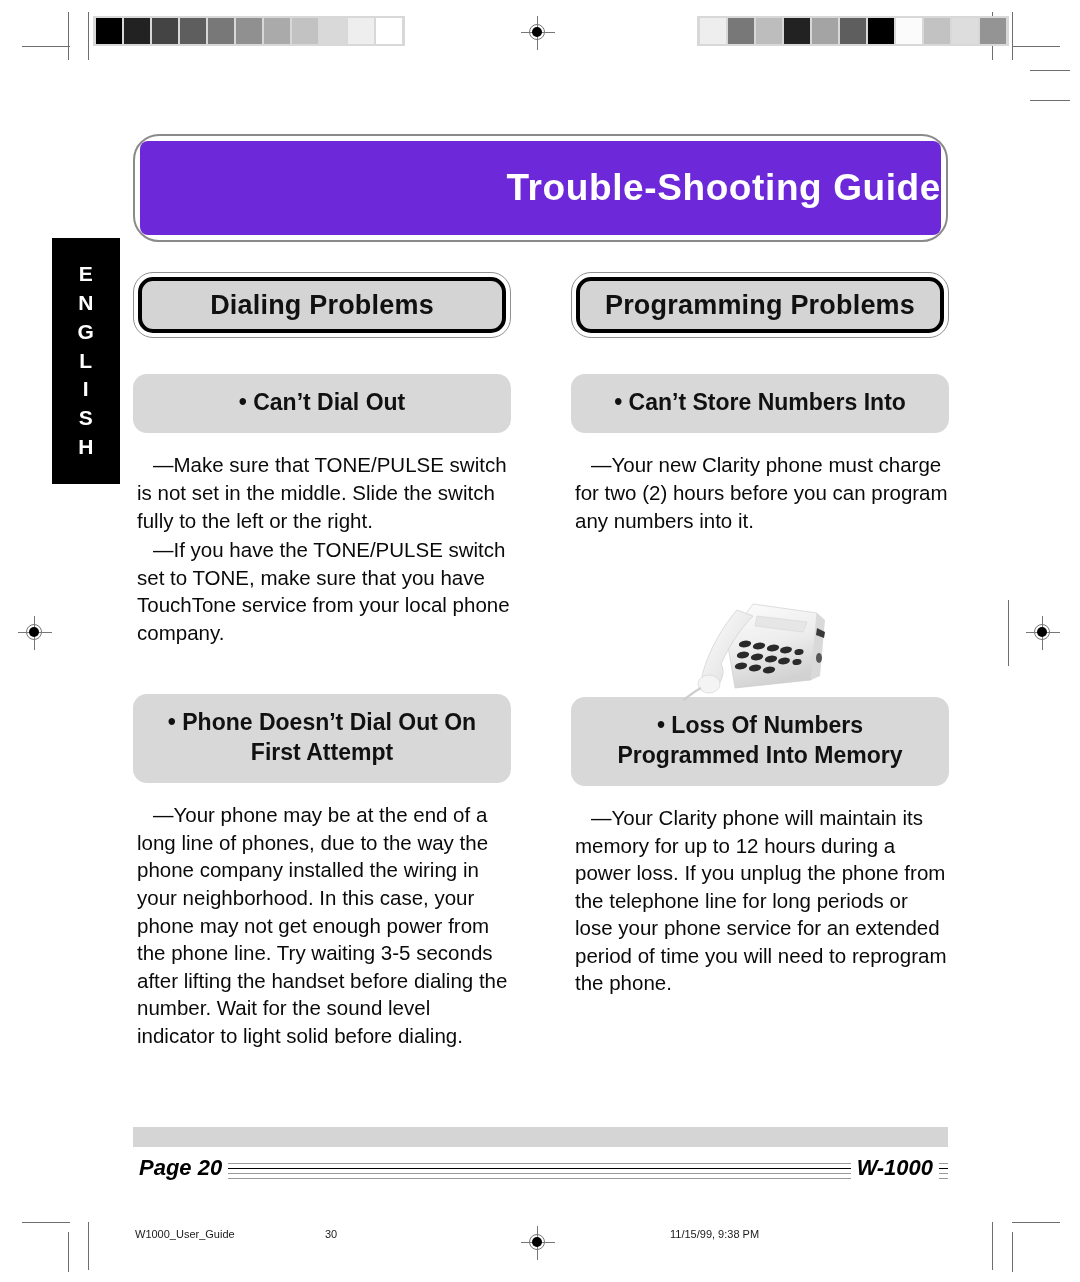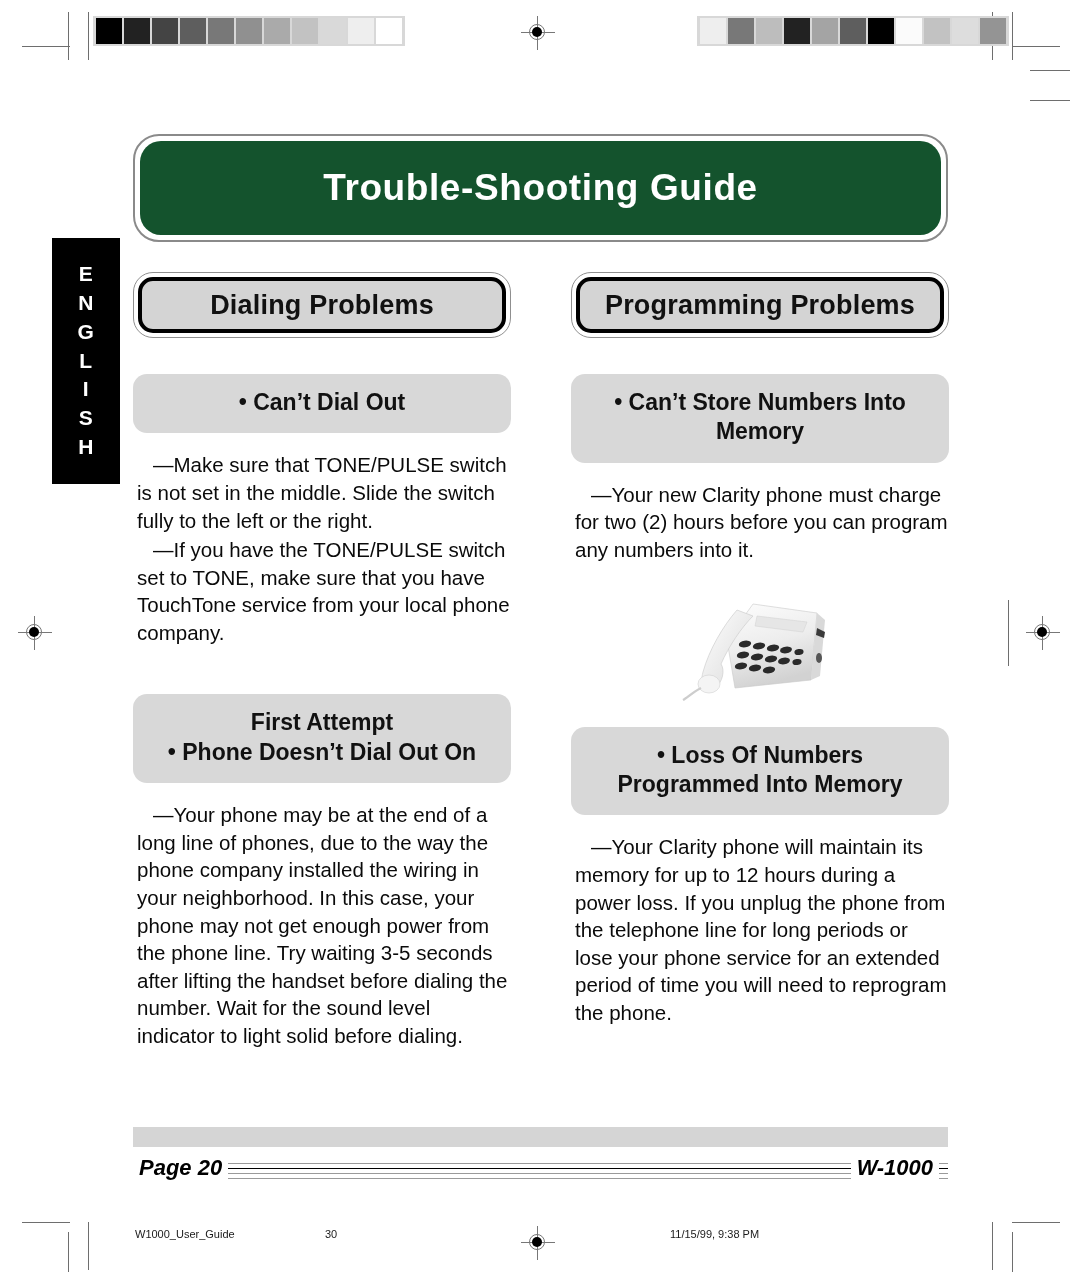--- a/index.html
+++ b/index.html
@@ -103,25 +103,25 @@
     width: 815px;
     height: 108px;
     border: 2px solid #8a8a8a;
     border-radius: 26px;
     box-sizing: border-box;
     padding: 5px;
   }
   .title-banner {
     width: 100%;
     height: 100%;
-    background: #14532d;
-    border-radius: 21px;
+    background: #6d28d9;
+    border-radius: 8px;
     display: flex;
     align-items: center;
-    justify-content: center;
+    justify-content: flex-end;
   }
   .title-banner .txt {
     color: #ffffff;
     font-size: 37px;
     font-weight: bold;
     letter-spacing: 0.6px;
   }
 
   
   .col {
@@ -348,41 +348,40 @@
       <span class="line">• Can’t Dial Out</span>
     </div>
     <div class="body-text">
       <p>—Make sure that TONE/PULSE switch is not set in the middle. Slide the switch fully to the left or the right.</p>
       <p>—If you have the TONE/PULSE switch set to TONE, make sure that you have TouchTone service from your local phone company.</p>
     </div>
 
     <div style="height:48px;"></div>
 
     <div class="pill">
+      <span class="line">• Phone Doesn’t Dial Out On</span>
       <span class="line">First Attempt</span>
-      <span class="line">• Phone Doesn’t Dial Out On</span>
     </div>
     <div class="body-text">
       <p>—Your phone may be at the end of a long line of phones, due to the way the phone company installed the wiring in your neighborhood. In this case, your phone may not get enough power from the phone line. Try waiting 3-5 seconds after lifting the handset before dialing the number. Wait for the sound level indicator to light solid before dialing.</p>
     </div>
   </div>
 
   <div class="col col-right">
 
     <div class="plate-outer">
       <div class="plate">
         <span class="txt">Programming Problems</span>
       </div>
     </div>
 
     <div style="height:36px;"></div>
 
     <div class="pill">
       <span class="line">• Can’t Store Numbers Into</span>
-      <span class="line">Memory</span>
     </div>
     <div class="body-text">
       <p>—Your new Clarity phone must charge for two (2) hours before you can program any numbers into it.</p>
     </div>
 
     <div style="height:163px;"></div>
 
     <div class="pill">
       <span class="line">• Loss Of Numbers</span>
       <span class="line">Programmed Into Memory</span>

